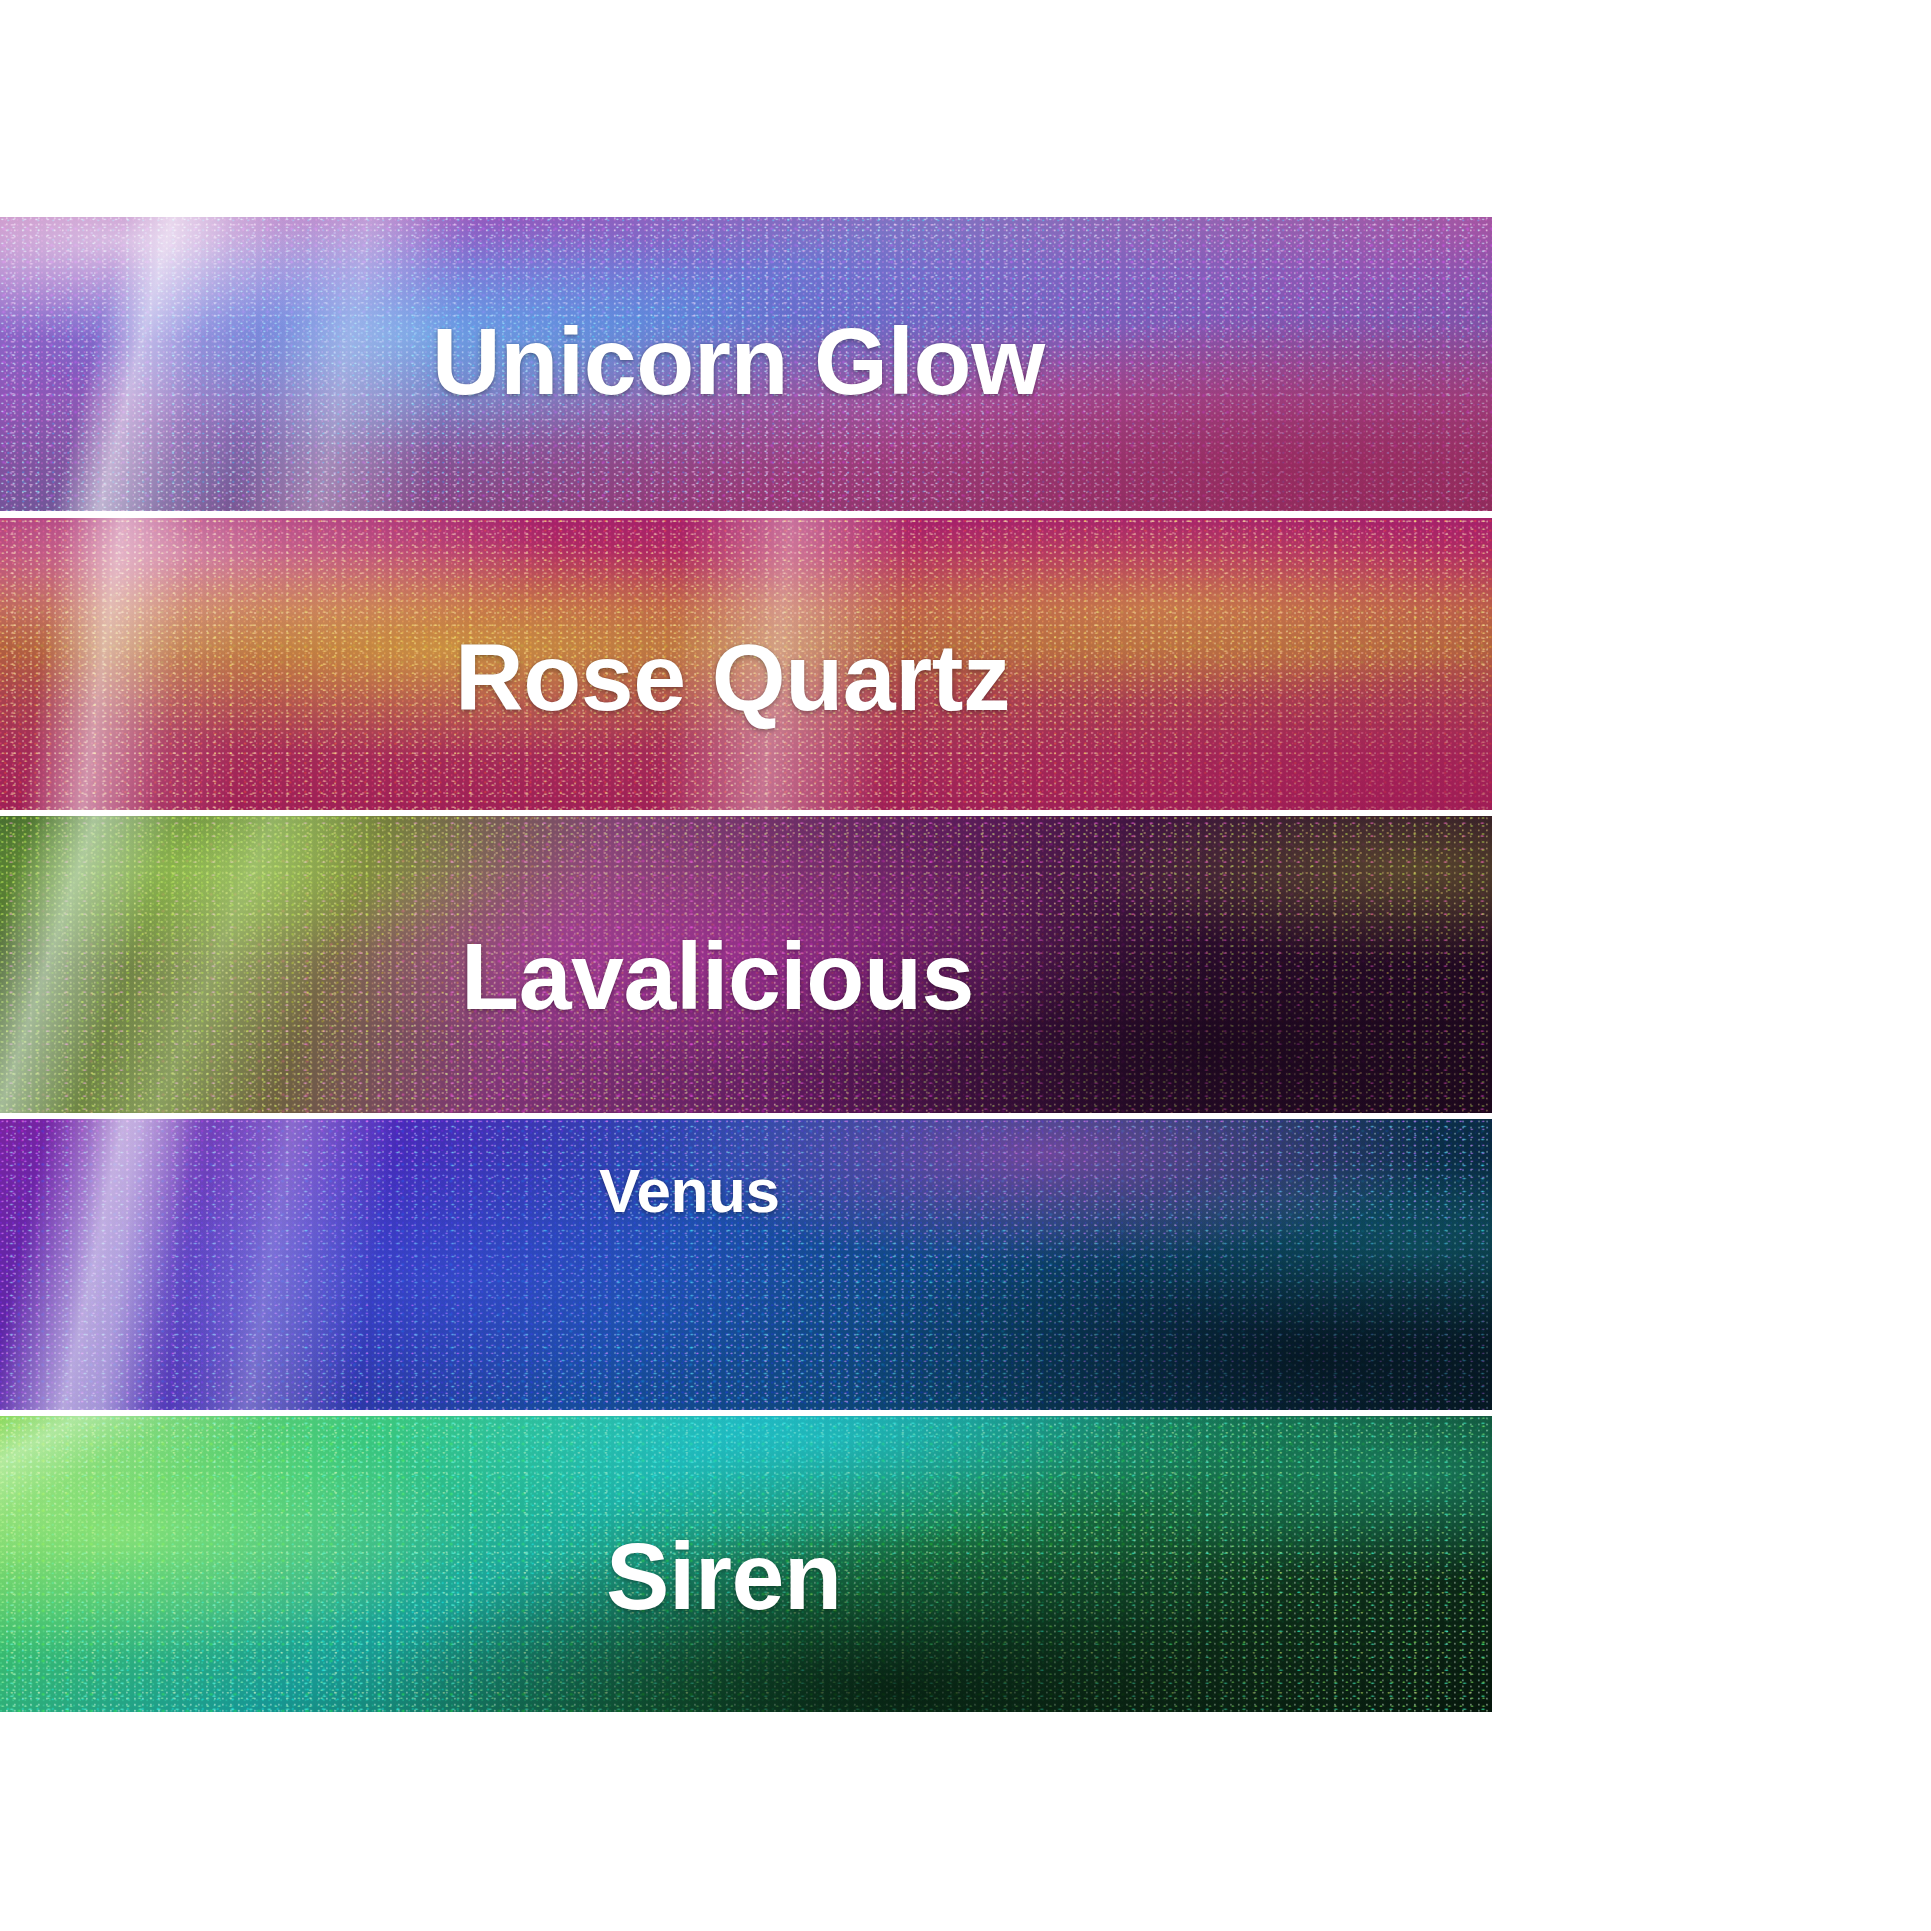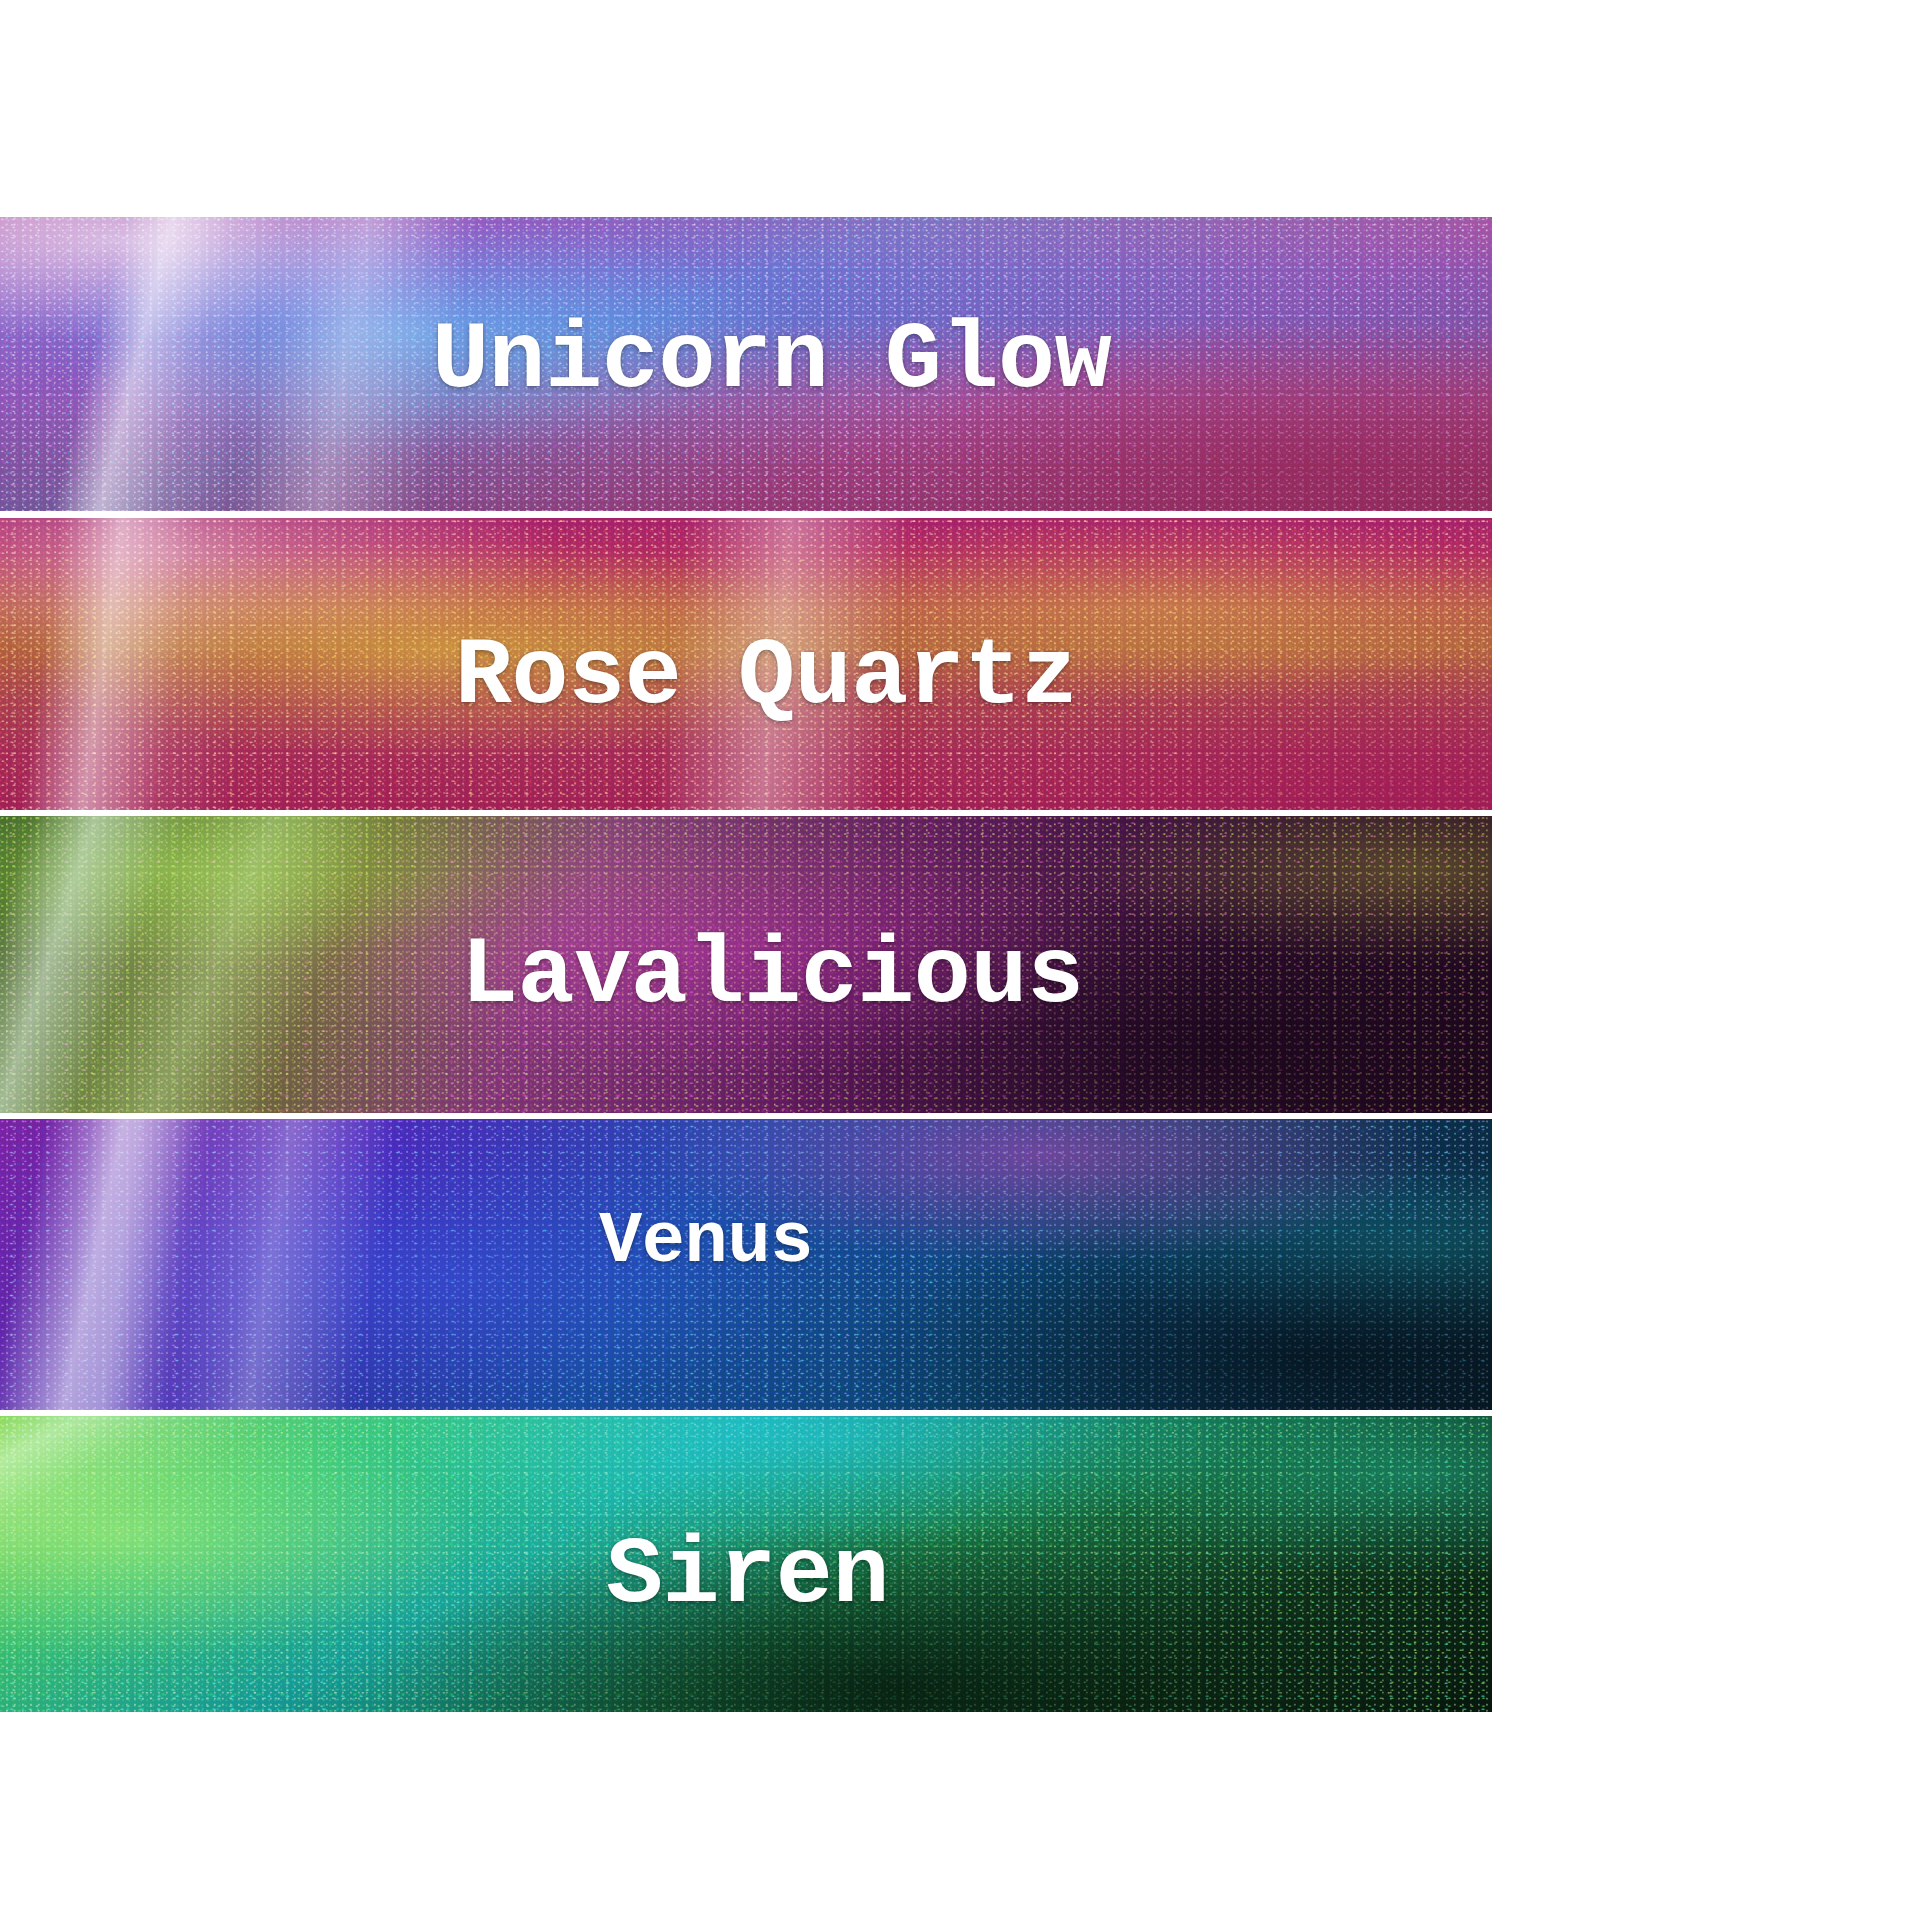--- a/index.html
+++ b/index.html
@@ -51,21 +51,21 @@
     background-repeat: repeat;
     background-size: 15px 9.7px, 24px 16.7px, 6.1px 5.3px;
     mix-blend-mode: overlay;
     opacity: .7;
     pointer-events: none;
   }
 
   .band-label {
     position: absolute;
     color: #ffffff;
-    font-family: Liberation Mono, monospace;
+    font-family: Liberation Sans, sans-serif;
     font-weight: bold;
     letter-spacing: -0.4px;
     line-height: 1;
     white-space: nowrap;
     text-shadow: 0 1.8px 5.3px rgba(0,0,0,.30), 0 0 1.8px rgba(0,0,0,.18);
     z-index: 12;
   }
 
   
   #band-unicorn-glow {
@@ -201,21 +201,21 @@
       radial-gradient(ellipse 527px 176px at 30% 55%, rgba(60,90,235,.38) 0%, rgba(60,90,235,0) 72%),
       radial-gradient(ellipse 650px 219px at 88% 82%, rgba(4,16,22,.70) 0%, rgba(4,16,22,0) 72%),
       radial-gradient(ellipse 456px 132px at 95% 45%, rgba(30,190,190,.30) 0%, rgba(30,190,190,0) 72%);
   }
   #band-venus .streak {
     background:
       linear-gradient(102deg, rgba(255,255,255,0) 0%, rgba(255,255,255,0) 3%, rgba(240,240,250,.62) 8%, rgba(240,240,250,.16) 13%, rgba(255,255,255,0) 18%, rgba(255,255,255,0) 100%),
       linear-gradient(99deg, rgba(255,255,255,0) 0%, rgba(255,255,255,0) 14%, rgba(235,235,250,.34) 19%, rgba(255,255,255,0) 26%, rgba(255,255,255,0) 100%),
       linear-gradient(97deg, rgba(255,255,255,0) 0%, rgba(255,255,255,0) 6%, rgba(225,230,245,.28) 9%, rgba(255,255,255,0) 13%, rgba(255,255,255,0) 100%);
   }
-  #label-venus { left: 599px; top: 1206px; font-size: 72px; }
+  #label-venus { left: 599px; top: 1160px; font-size: 62px; }
 
   
   #band-siren {
     top: 1416px; height: 296px; width: 1492px;
   }
   #band-siren .base-grad {
     background:
       linear-gradient(150deg, rgba(150,220,80,.9) 0%, rgba(60,200,120,.9) 20%, rgba(25,170,170,.85) 38%, rgba(20,110,70,.9) 58%, rgba(12,45,25,.98) 80%, rgba(6,22,12,1) 100%),
       linear-gradient(to bottom, #25b8d0 0%, #2bc46a 22%, #3aa83a 45%, #1d6128 70%, #0a2410 100%);
   }

